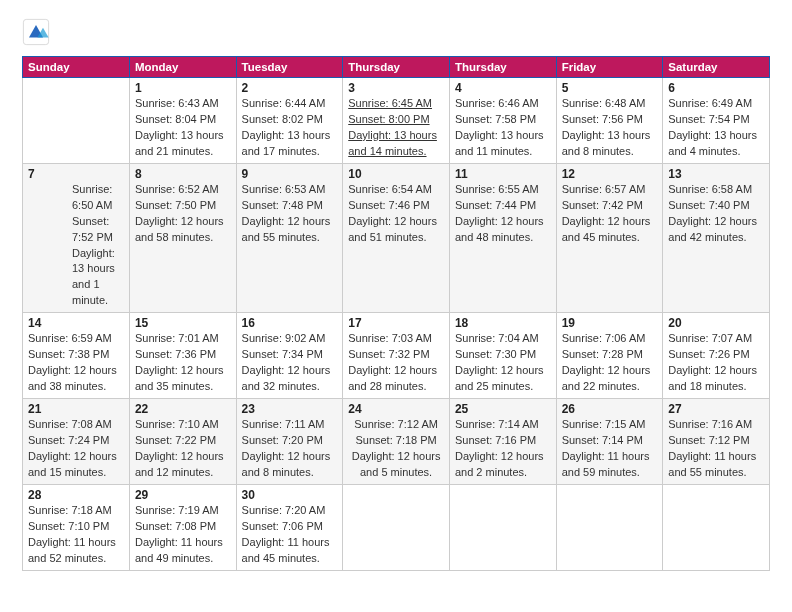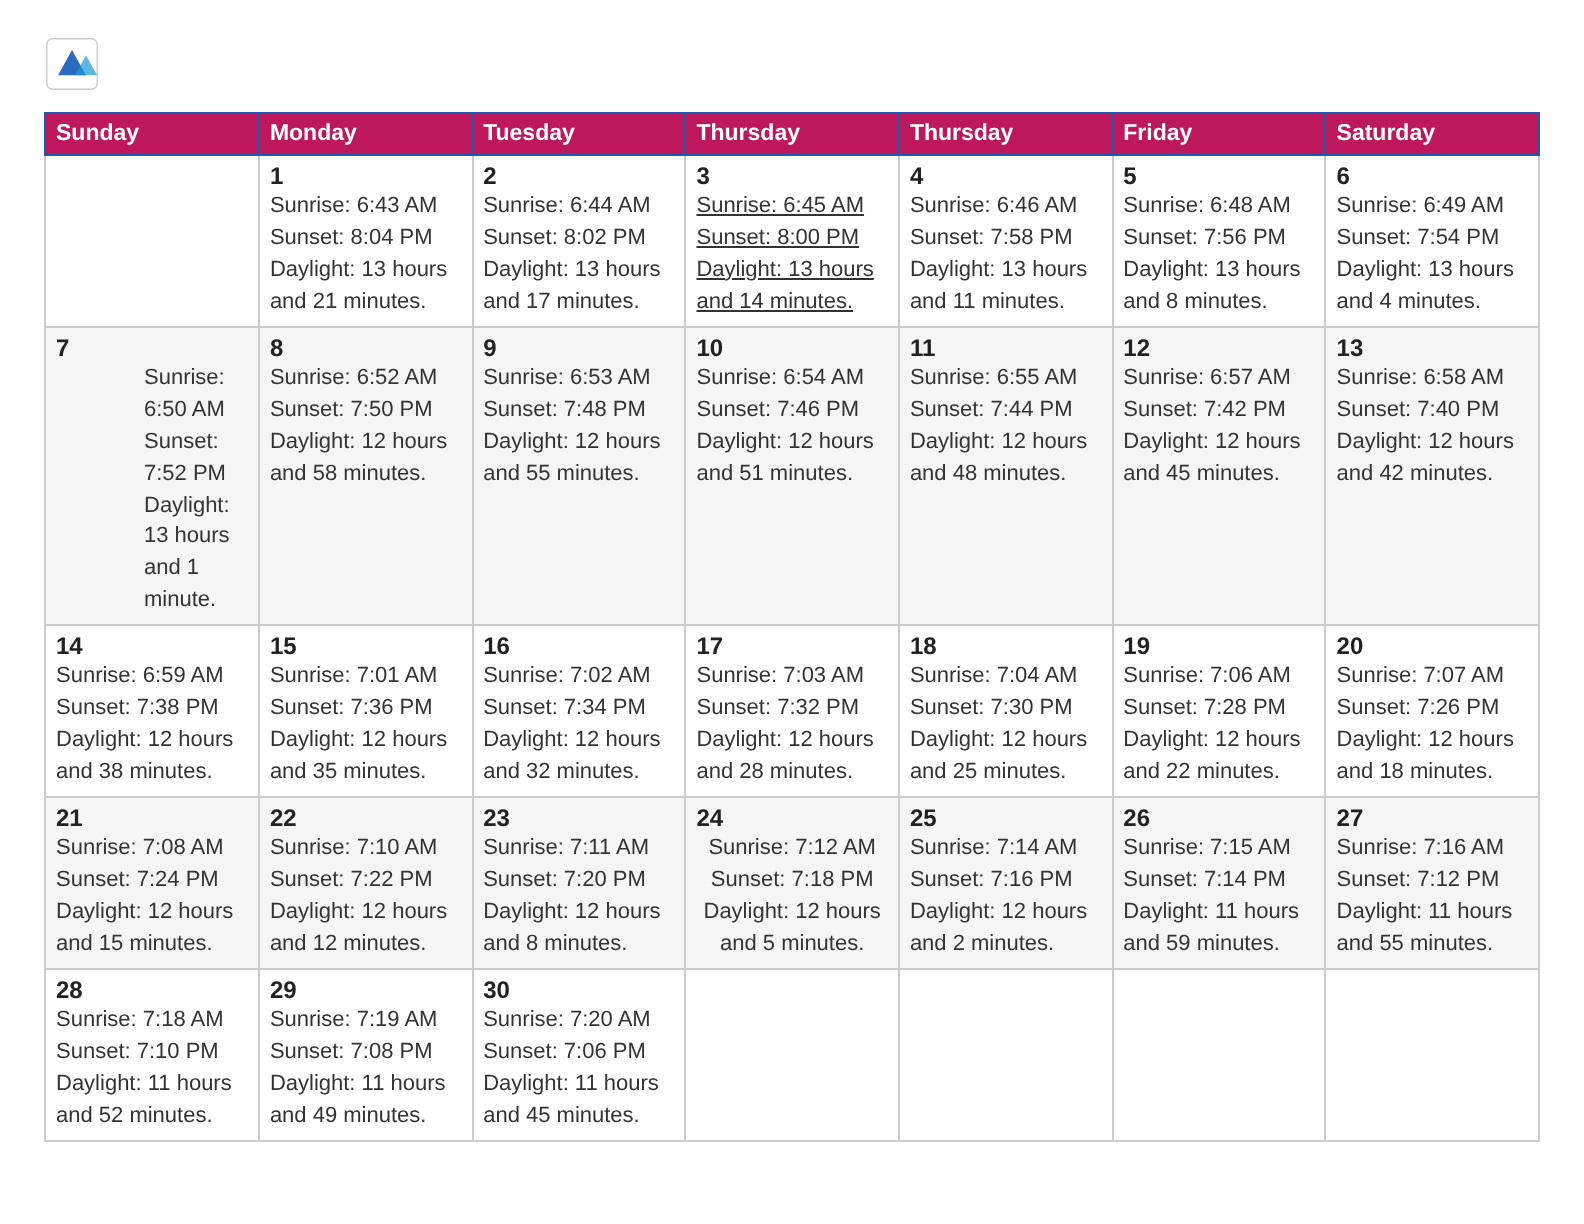--- a/index.html
+++ b/index.html
@@ -239,21 +239,21 @@
           </td>
           <td>
             <span class="day-num">15</span>
             <div class="day-info" style="white-space: pre-line;">Sunrise: 7:01 AM
 Sunset: 7:36 PM
 Daylight: 12 hours
 and 35 minutes.</div>
           </td>
           <td>
             <span class="day-num">16</span>
-            <div class="day-info" style="white-space: pre-line;">Sunrise: 7:02 AM
+            <div class="day-info" style="white-space: pre-line;">Sunrise: 9:02 AM
 Sunset: 7:34 PM
 Daylight: 12 hours
 and 32 minutes.</div>
           </td>
           <td>
             <span class="day-num">17</span>
             <div class="day-info" style="white-space: pre-line;">Sunrise: 7:03 AM
 Sunset: 7:32 PM
 Daylight: 12 hours
 and 28 minutes.</div>

